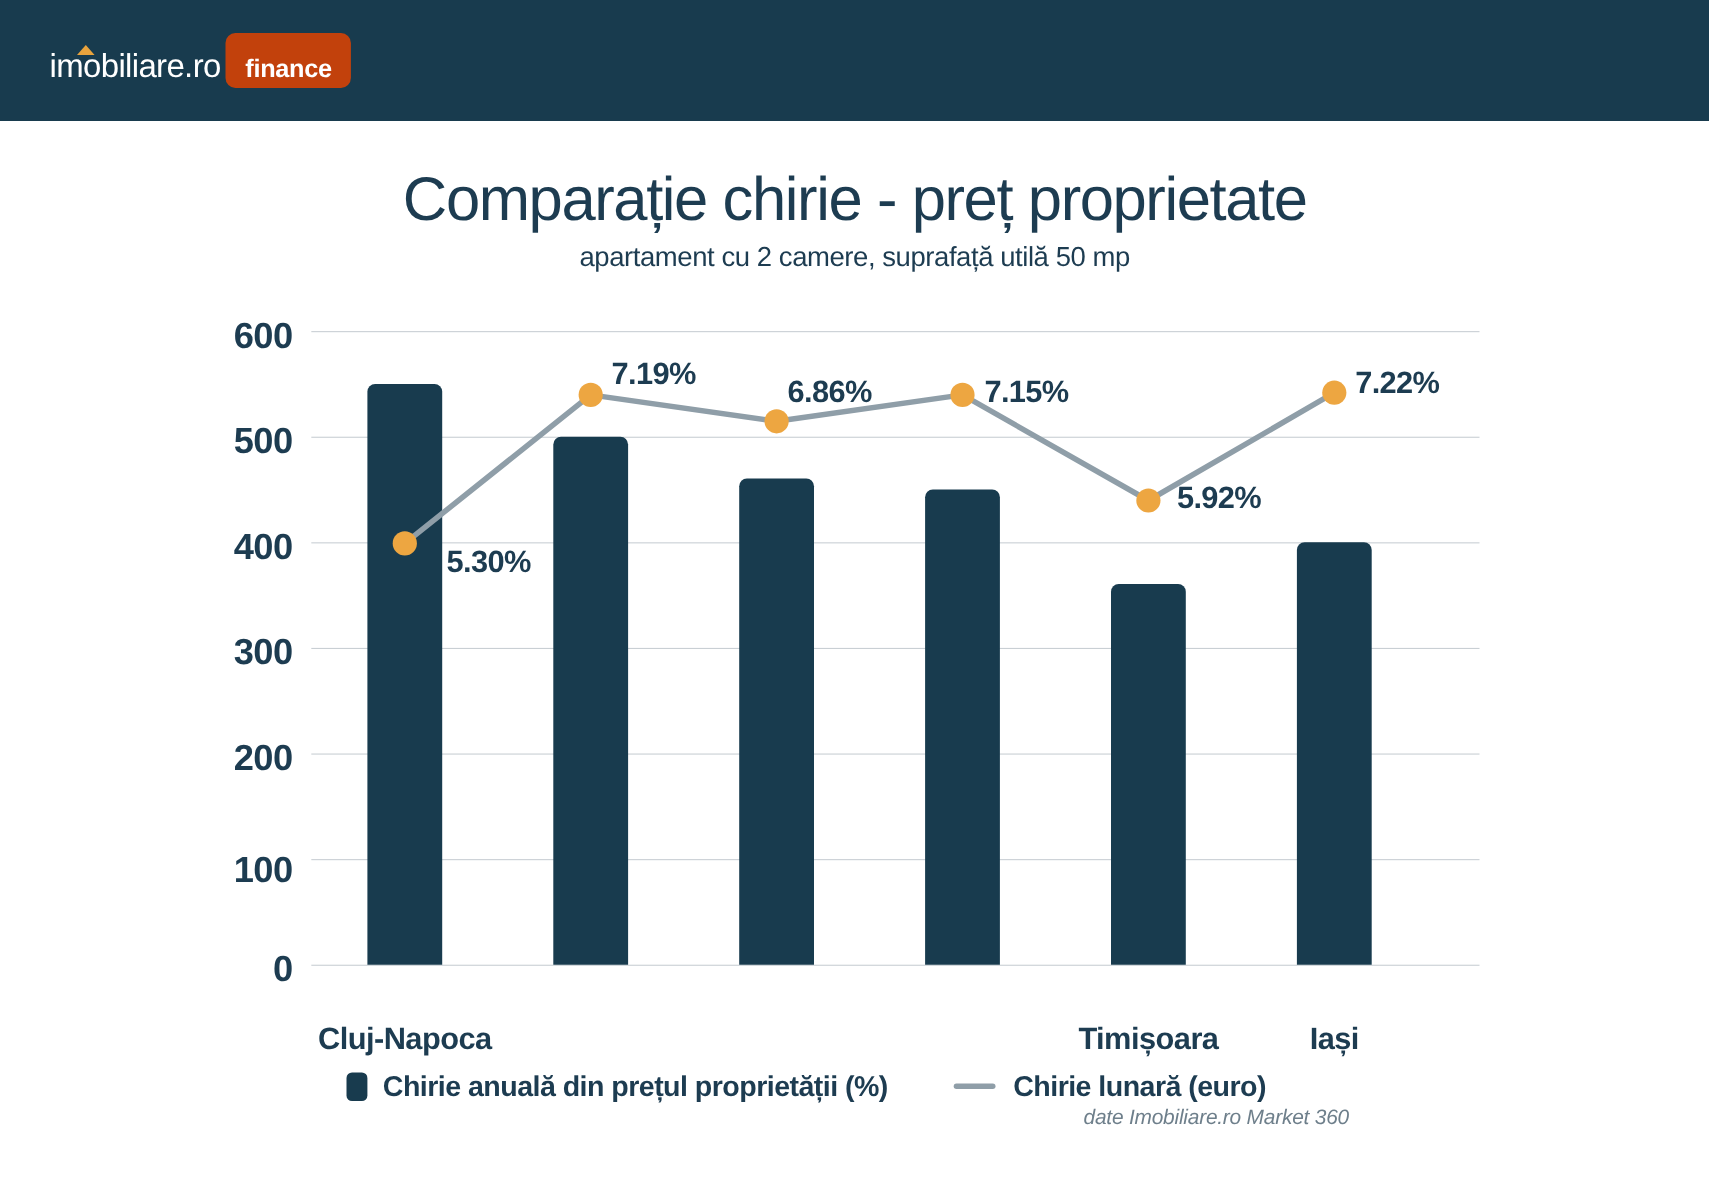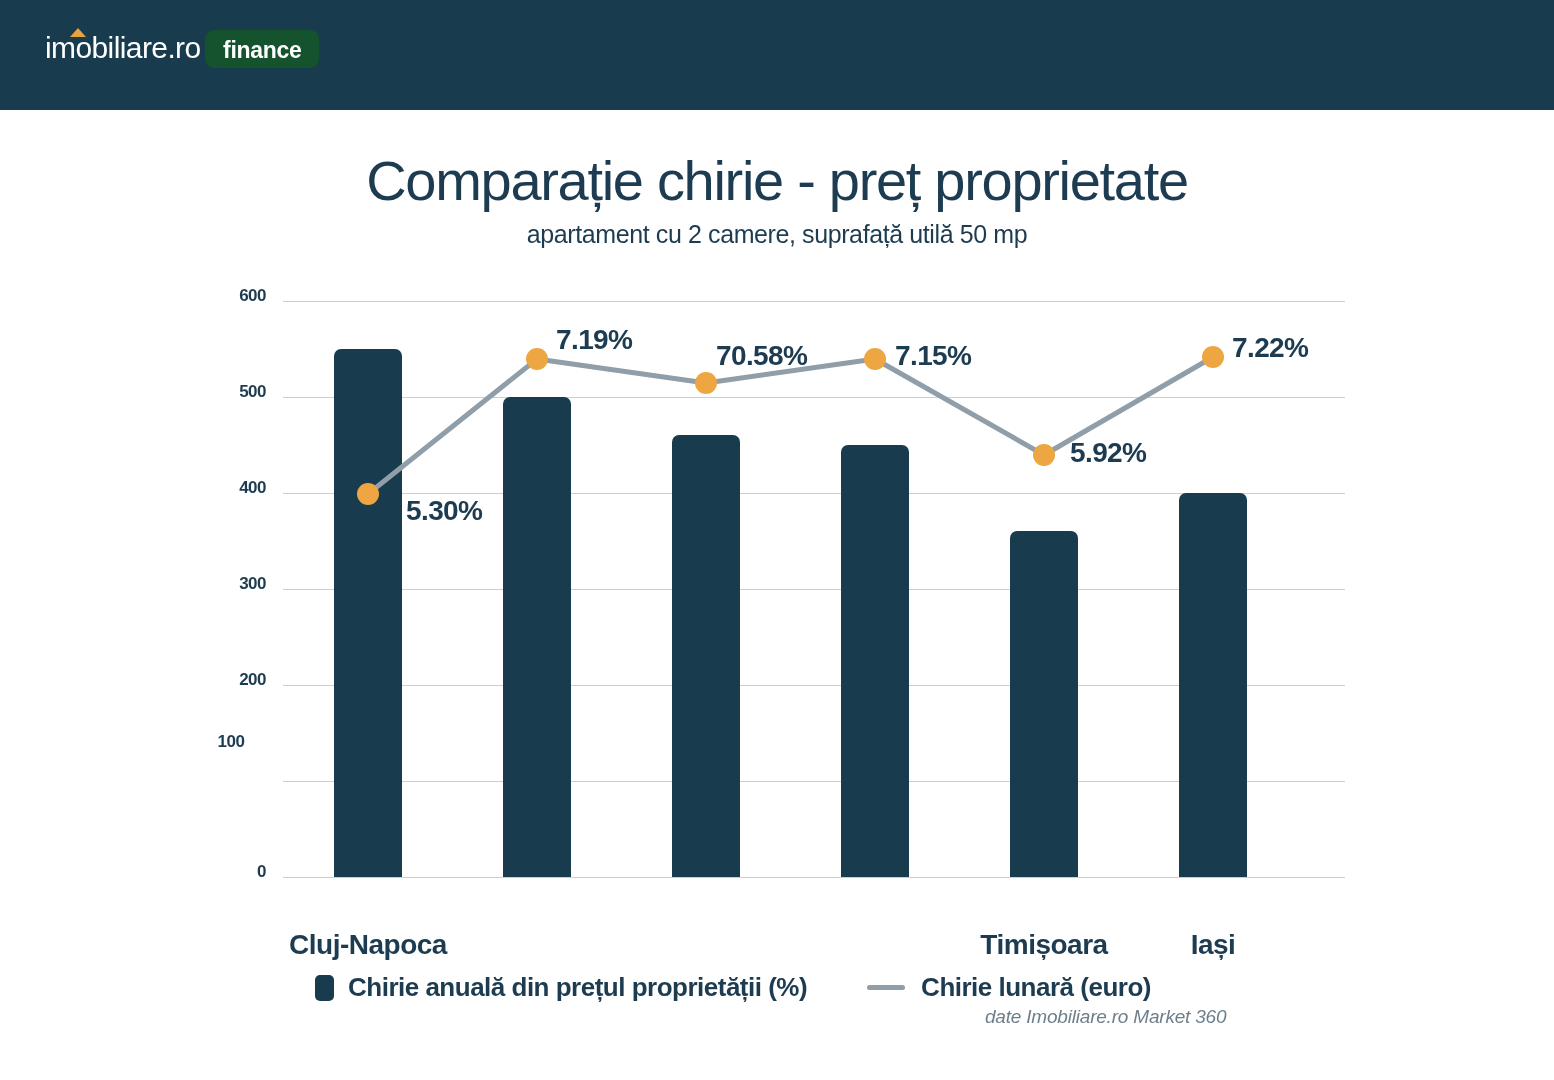--- a/index.html
+++ b/index.html
@@ -36,25 +36,25 @@
     position: absolute;
     left: 25px; top: -5px;
     width: 0; height: 0;
     border-left: 8px solid transparent;
     border-right: 8px solid transparent;
     border-bottom: 9px solid #e8a33d;
   }
   #logo-badge {
     margin-top: 8px;
     display: inline-block;
-    background: #14532d;
+    background: #c2410c;
     color: #ffffff;
     font-size: 23px;
     font-weight: bold;
-    padding: 8px 18px 6px 18px;
+    padding: 20px 18px 6px 18px;
     border-radius: 9px;
     letter-spacing: -0.3px;
     line-height: 1.05;
   }
 
   
   #chart-title {
     position: absolute;
     left: 0; top: 148px;
     width: 1554px;
@@ -81,21 +81,21 @@
     position: absolute;
     left: 0; top: 0;
     width: 1554px; height: 1080px;
     pointer-events: none;
   }
   .y-tick-label {
     position: absolute;
     text-align: right;
     width: 70px;
     color: #1d3c51;
-    font-size: 17px;
+    font-size: 33px;
     font-weight: bold;
     letter-spacing: -0.5px;
   }
   .gridline {
     position: absolute;
     height: 1px;
     background: #c9cfd4;
   }
   .bar {
     position: absolute;
@@ -188,21 +188,21 @@
   <div class="gridline" style="left:283px; top:589px; width:1062px;"></div>
   <div class="gridline" style="left:283px; top:685px; width:1062px;"></div>
   <div class="gridline" style="left:283px; top:781px; width:1062px;"></div>
   <div class="gridline" style="left:283px; top:877px; width:1062px; background:#c9cfd4;"></div>
 
   <div class="y-tick-label" style="left:196px; top:286px;">600</div>
   <div class="y-tick-label" style="left:196px; top:382px;">500</div>
   <div class="y-tick-label" style="left:196px; top:478px;">400</div>
   <div class="y-tick-label" style="left:196px; top:574px;">300</div>
   <div class="y-tick-label" style="left:196px; top:670px;">200</div>
-  <div class="y-tick-label" style="left:196px; top:732px;text-align:center;">100</div>
+  <div class="y-tick-label" style="left:196px; top:772px;">100</div>
   <div class="y-tick-label" style="left:196px; top:862px;">0</div>
 
   <div class="bar" style="left:334px;  top:349px; width:68px; height:528px;"></div>
   <div class="bar" style="left:503px;  top:397px; width:68px; height:480px;"></div>
   <div class="bar" style="left:672px;  top:435px; width:68px; height:442px;"></div>
   <div class="bar" style="left:841px;  top:445px; width:68px; height:432px;"></div>
   <div class="bar" style="left:1010px; top:531px; width:68px; height:346px;"></div>
   <div class="bar" style="left:1179px; top:493px; width:68px; height:384px;"></div>
 
   <svg width="1554" height="1080" style="position:absolute; left:0; top:0;">
@@ -211,21 +211,21 @@
 
   <div class="marker" style="left:357px;  top:483px;"></div>
   <div class="marker" style="left:526px;  top:348px;"></div>
   <div class="marker" style="left:695px;  top:372px;"></div>
   <div class="marker" style="left:864px;  top:348px;"></div>
   <div class="marker" style="left:1033px; top:444px;"></div>
   <div class="marker" style="left:1202px; top:346px;"></div>
 
   <div class="pct-label" style="left:406px;  top:495px;">5.30%</div>
   <div class="pct-label" style="left:556px;  top:324px;">7.19%</div>
-  <div class="pct-label" style="left:716px;  top:340px;">70.58%</div>
+  <div class="pct-label" style="left:716px;  top:340px;">6.86%</div>
   <div class="pct-label" style="left:895px;  top:340px;">7.15%</div>
   <div class="pct-label" style="left:1070px; top:437px;">5.92%</div>
   <div class="pct-label" style="left:1232px; top:332px;">7.22%</div>
 
   <div class="x-tick-label" style="left:258px;  top:897px; width:220px;">Cluj-Napoca</div>
   <div class="x-tick-label" style="left:934px;  top:897px; width:220px;">Timișoara</div>
   <div class="x-tick-label" style="left:1103px; top:897px; width:220px;">Iași</div>
 
 </div>
 

